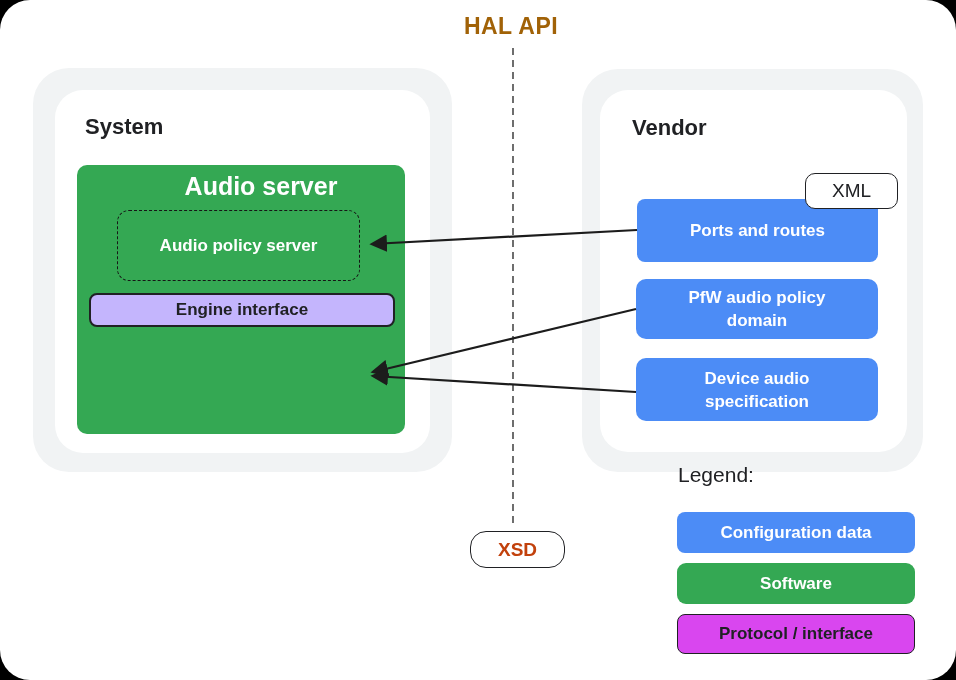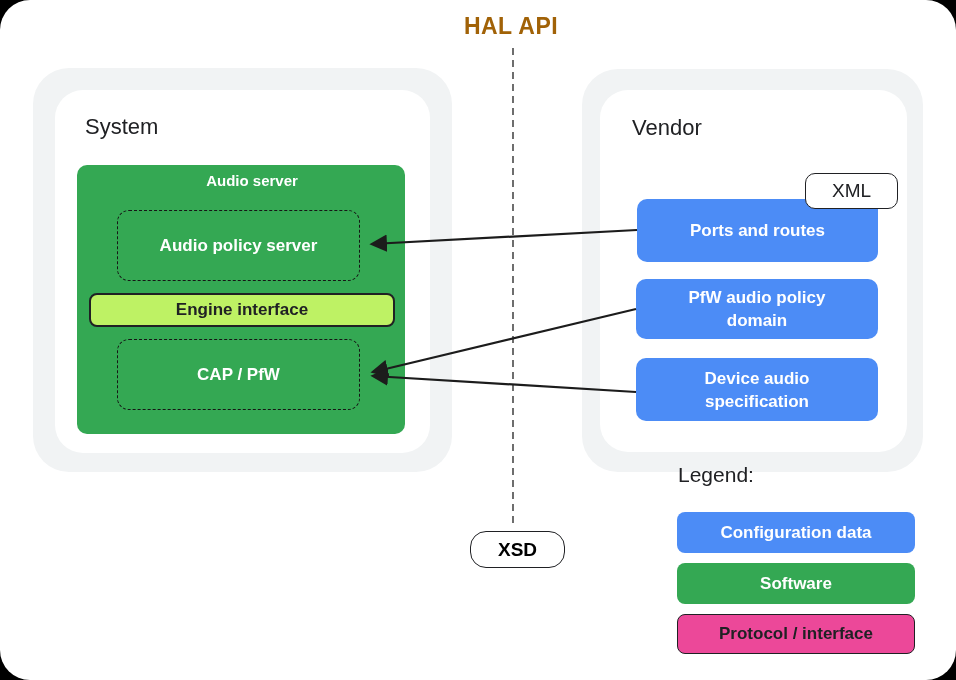--- a/index.html
+++ b/index.html
@@ -32,92 +32,93 @@
   }
   .conn { stroke: var(--arrow-black, #1c1c1c); stroke-width: 2.2; }
   .hal-divider { stroke: #4a4a4a; stroke-width: 1.6; stroke-dasharray: 7 5; }
 
   .xsd-box {
     left: 470px; top: 531px; width: 95px; height: 37px;
     background: #fff;
     border: 1.6px solid #202124;
     border-radius: 16px;
     display: flex; align-items: center; justify-content: center;
-    font-size: 19px; font-weight: 700; color: #000000;
+    font-size: 19px; font-weight: 700; color: #c2410c;
     box-sizing: border-box;
     z-index: 4;
   }
 
   
   .group {
     background: var(--container-gray, #f1f3f4);
     border-radius: 36px;
   }
   .panel {
     background: #ffffff;
     border-radius: 28px;
   }
   .group-label {
-    font-size: 22px; font-weight: 400; color: #202124;
+    font-size: 22px; font-weight: 700; color: #202124;
     z-index: 2;
   }
   .system-group { left: 33px; top: 68px; width: 419px; height: 404px; }
   .system-panel { left: 55px; top: 90px; width: 375px; height: 363px; }
   .system-label { left: 85px; top: 114px; }
   .vendor-group { left: 582px; top: 69px; width: 341px; height: 403px; }
   .vendor-panel { left: 600px; top: 90px; width: 307px; height: 362px; }
   .vendor-label { left: 632px; top: 115px; text-align: center; }
 
   
   .audio-server {
     left: 77px; top: 165px; width: 328px; height: 269px;
     background: var(--software-green, #34a853);
     border-radius: 10px;
     z-index: 1;
   }
   .audio-server-title {
-    left: 88px; top: 172px; width: 328px;
+    left: 77px; top: 172px; width: 328px;
     text-align: center;
-    font-size: 15px; font-weight: 700; color: #ffffff;
+    font-size: 25px; font-weight: 700; color: #ffffff;
     z-index: 2;
+    padding-left: 20px;
   }
   .dashed-box {
     border: 1.6px dashed #161616;
     border-radius: 12px;
     display: flex; align-items: center; justify-content: center;
     font-size: 17px; font-weight: 700; color: #ffffff;
     box-sizing: border-box;
     z-index: 2;
   }
   .apm-box { left: 117px; top: 210px; width: 243px; height: 71px; }
   .cap-box { left: 117px; top: 339px; width: 243px; height: 71px; }
   .engine-box {
     left: 89px; top: 293px; width: 306px; height: 34px;
-    background: #bef264;
+    background: #c4b5fd;
     border: 2px solid #202124;
     border-radius: 8px;
     display: flex; align-items: center; justify-content: center;
     font-size: 17px; font-weight: 700; color: #202124;
     box-sizing: border-box;
     z-index: 2;
   }
 
   
   .config-box {
     background: var(--configuration-blue, #4c8cf6);
     border-radius: 10px;
     display: flex; align-items: center; justify-content: center;
     text-align: center;
     font-size: 17px; font-weight: 700; color: #ffffff;
     line-height: 23px;
     z-index: 2;
     padding: 0 20px;
     box-sizing: border-box;
   }
-  .config-box-1 { left: 637px; top: 199px; width: 241px; height: 63px; }
+  .config-box-1 { left: 637px; top: 199px; width: 241px; height: 63px; border-radius: 8px; }
   .config-box-2 { left: 636px; top: 279px; width: 242px; height: 60px; }
   .config-box-3 { left: 636px; top: 358px; width: 242px; height: 63px; }
   .xml-box {
     left: 805px; top: 173px; width: 93px; height: 36px;
     background: #ffffff;
     border: 1.6px solid #202124;
     border-radius: 10px;
     display: flex; align-items: center; justify-content: center;
     font-size: 19px; font-weight: 400; color: #202124;
     box-sizing: border-box;
@@ -130,39 +131,38 @@
     font-size: 21px; font-weight: 400; color: #202124;
   }
   .legend-item {
     left: 677px; width: 238px; height: 41px;
     border-radius: 8px;
     display: flex; align-items: center; justify-content: center;
     font-size: 17px; font-weight: 700;
     box-sizing: border-box;
   }
   .legend-config   { top: 512px; background: var(--configuration-blue, #4c8cf6); color: #fff; }
-  .legend-software { top: 563px; background: var(--software-green, #34a853); color: #fff; }
-  .legend-protocol { top: 614px; height: 40px; background: #ec4899; border: 1.6px solid #202124; color: #202124; }
+  .legend-software { top: 563px; background: var(--software-green, #34a853); color: #fff; border-radius: 9px; }
+  .legend-protocol { top: 614px; height: 40px; background: #d946ef; border: 1.6px solid #202124; color: #202124; }
 </style>
 </head>
 <body>
 
 <div class="page">
 
   <div class="abs hal-title">HAL API</div>
 
   <div class="abs group system-group"></div>
   <div class="abs panel system-panel"></div>
   <div class="abs group-label system-label">System</div>
 
   <div class="abs audio-server"></div>
   <div class="abs audio-server-title">Audio server</div>
   <div class="abs dashed-box apm-box">Audio policy server</div>
   <div class="abs engine-box">Engine interface</div>
-  <div class="abs dashed-box cap-box">CAP / PfW</div>
 
   <div class="abs group vendor-group"></div>
   <div class="abs panel vendor-panel"></div>
   <div class="abs group-label vendor-label">Vendor</div>
 
   <div class="abs config-box config-box-1">Ports and routes</div>
   <div class="abs config-box config-box-2">PfW audio policy domain</div>
   <div class="abs config-box config-box-3">Device audio specification</div>
   <div class="abs xml-box">XML</div>
 

